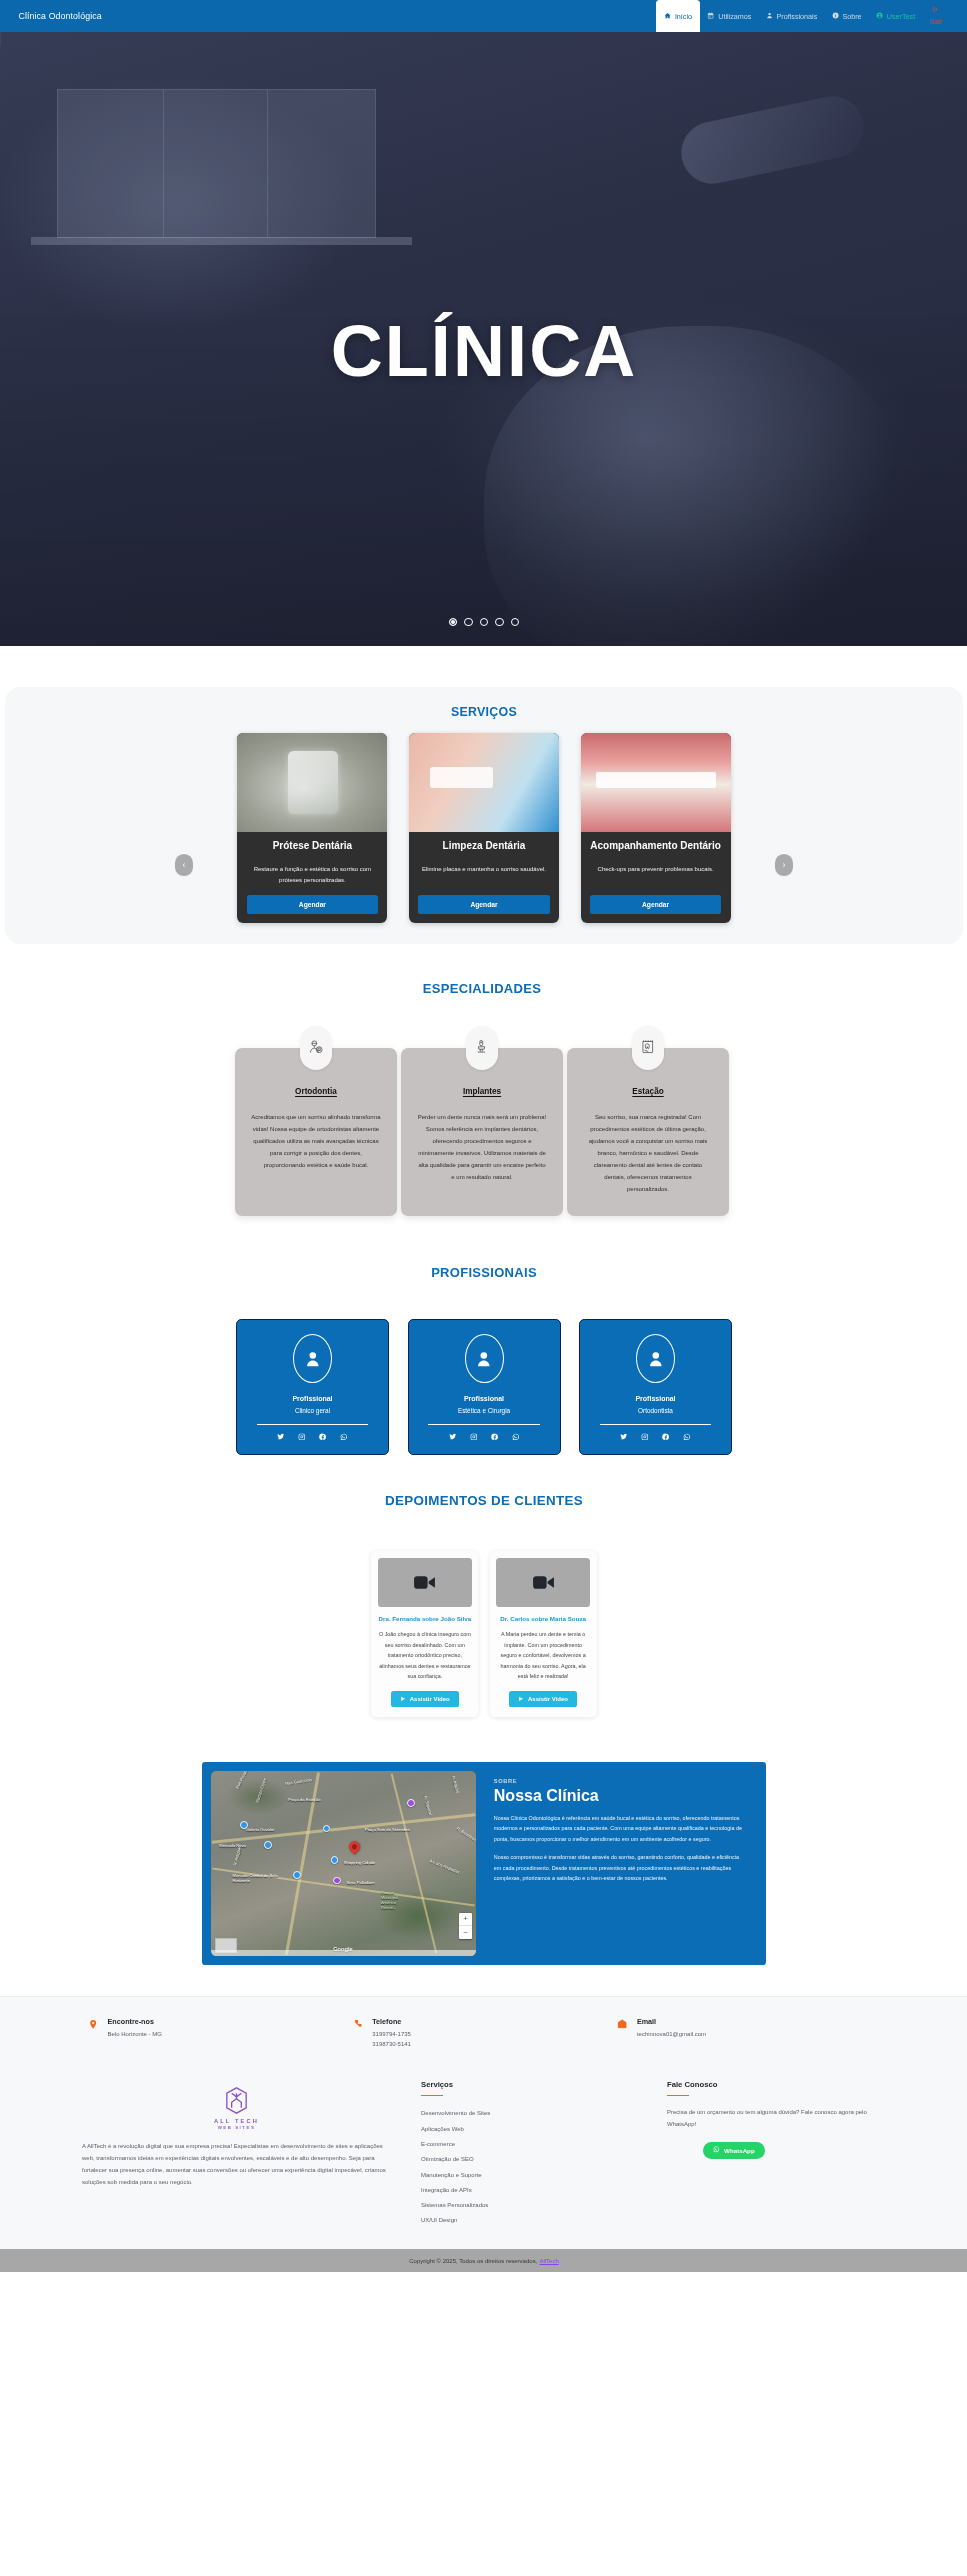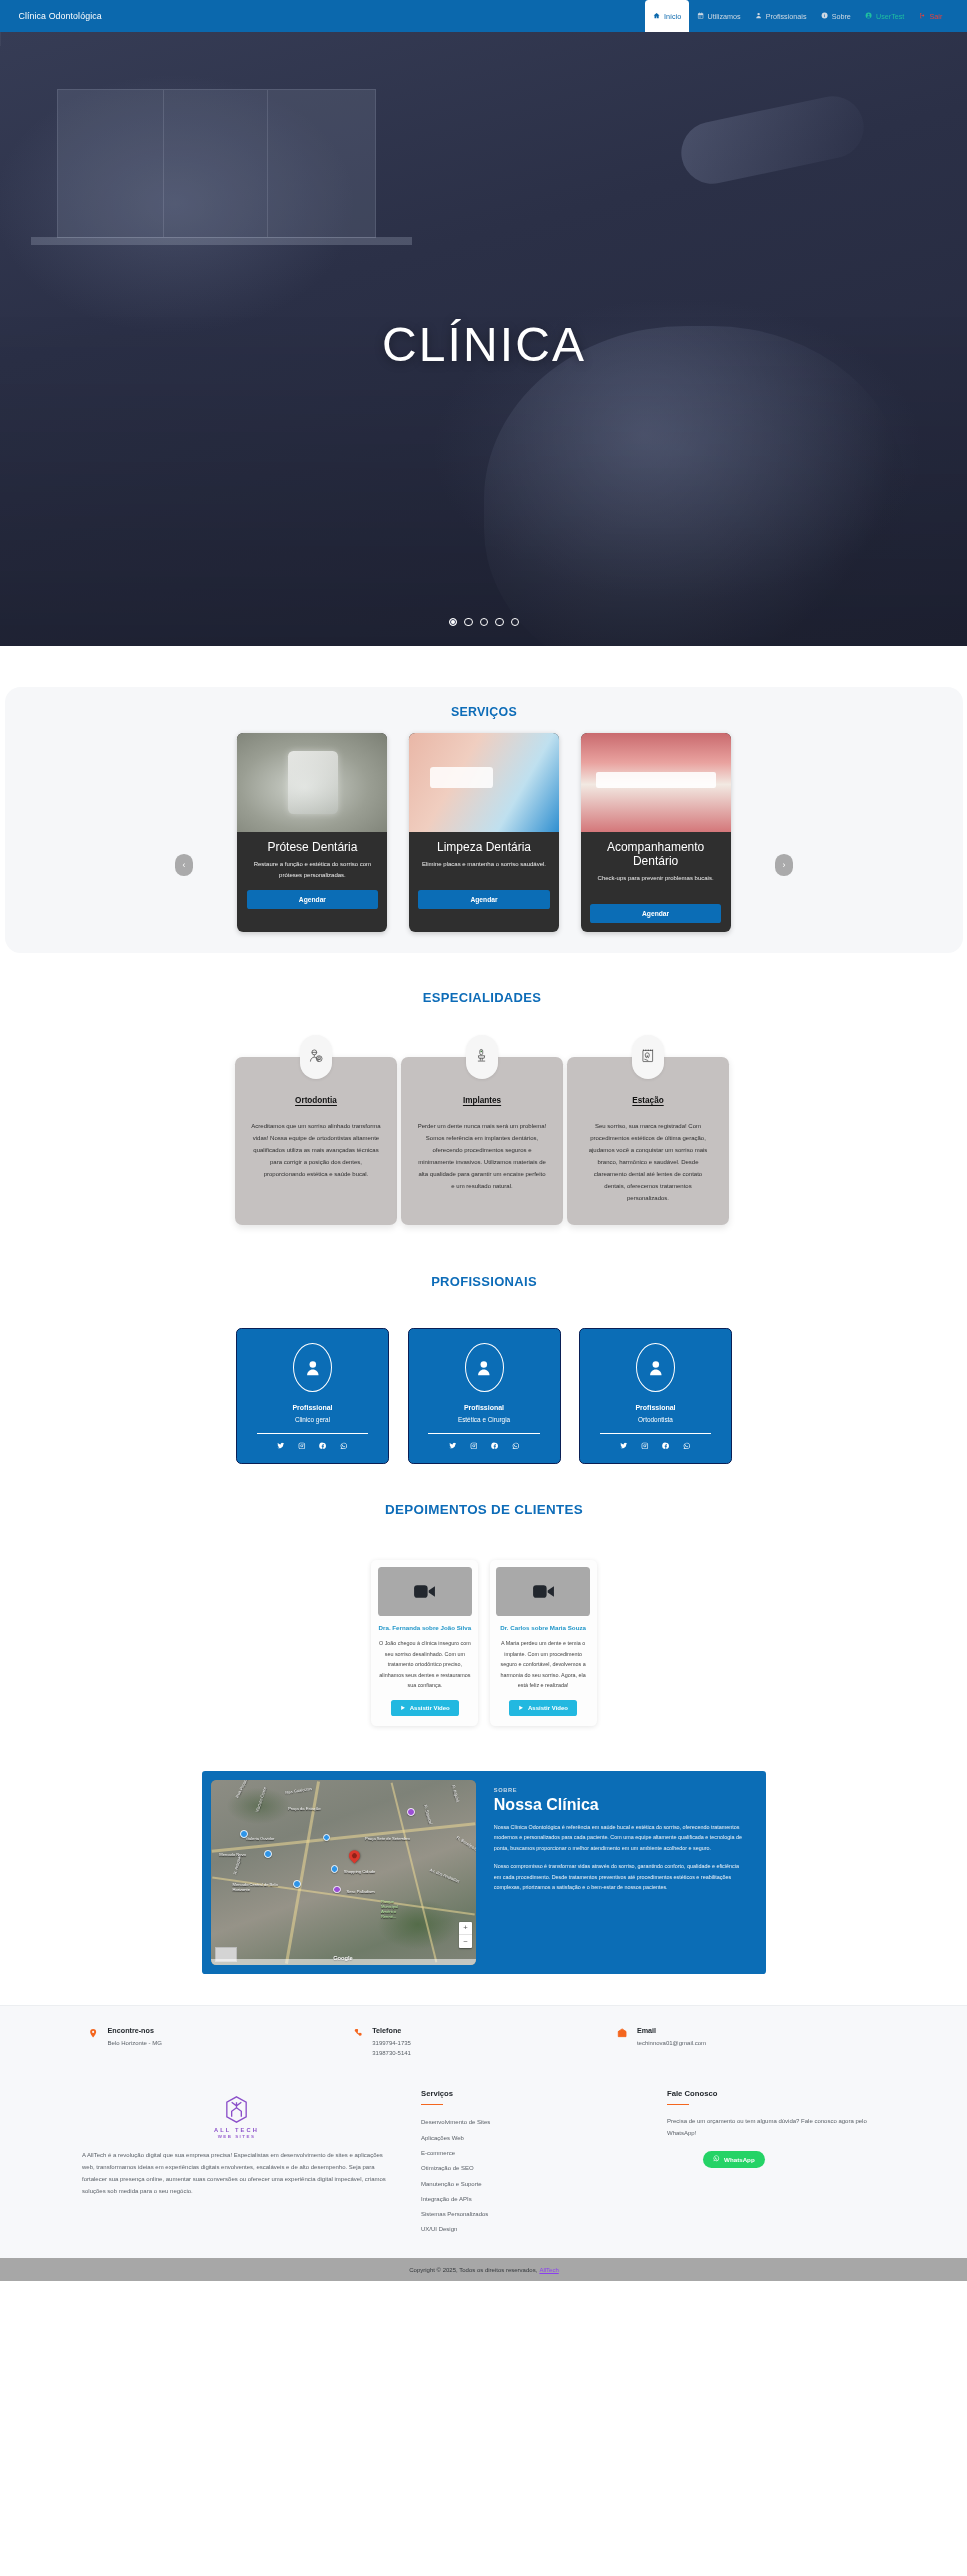--- a/index.html
+++ b/index.html
@@ -38,21 +38,21 @@
   .nav-item.active {
     background: #ffffff;
     color: #0b68ad;
     border-radius: 3.6px 3.6px 0 0;
     height: 32px;
     align-self: stretch;
     padding: 0 8.2px;
     font-weight: 500;
   }
   .nav-item.user { color: #1fbfa0; }
-  .nav-item.logout { color: #e8413c; }
+  .nav-item.logout { color: #e8413c; flex-direction: column; }
   .nav-ico { width: 7.2px; height: 7.2px; display:inline-flex; align-items:center; justify-content:center; }
   .nav-ico svg { width: 7.2px; height: 7.2px; display:block; }
 
   
   .hero {
     position: relative;
     height: 614px;
     background: linear-gradient(180deg,#2b3148 0%,#2e3450 45%,#343a56 100%);
     overflow: hidden;
   }
@@ -70,25 +70,25 @@
       linear-gradient(0deg, rgba(0,0,0,.22), rgba(0,0,0,0) 55%);
     opacity:.9;
   }
   .hero-cab{position:absolute;left:57px;top:57px;width:319px;height:149px;background:rgba(150,158,182,.18);border:0.5px solid rgba(200,208,230,.14);}
   .hero-cab .div{position:absolute;top:0;bottom:0;width:0.5px;background:rgba(205,212,232,.16);}
   .hero-counter{position:absolute;left:31px;top:205px;width:381px;height:8.2px;background:rgba(205,212,232,.22);}
   .hero-chair{position:absolute;right:62px;bottom:-41px;width:422px;height:361px;border-radius:48% 46% 40% 44%;background:radial-gradient(ellipse at 38% 30%, rgba(116,126,156,.42), rgba(36,40,58,.15) 68%, transparent 78%);}
   .hero-lamp{position:absolute;right:103px;top:77px;width:185px;height:62px;border-radius:31px;background:linear-gradient(120deg,rgba(140,150,180,.30),rgba(60,66,92,.1));transform:rotate(-12deg);}
   .hero-title {
     position: absolute;
-    left: 0; right: 0; top: 289px;
+    left: 0; right: 0; top: 283px;
     text-align: center;
     color: #fff;
-    font-size: 48px;
-    font-weight: 400;
+    font-size: 72px;
+    font-weight: 700;
     letter-spacing: 2.1px;
     line-height: 1;
     text-shadow: 0 1.5px 9.3px rgba(0,0,0,.35);
   }
   .hero-dots {
     position: absolute;
     left: 0; right: 0; bottom: 19.6px;
     display: flex; justify-content: center; gap: 6.7px;
   }
   .dot {
@@ -123,21 +123,21 @@
     box-shadow: 0 1.5px 5.2px rgba(0,0,0,.18);
   }
   .svc-img { height: 99px; background: #9aa0a6; position: relative; overflow:hidden;}
   .svc-img.i1{background:radial-gradient(ellipse at 45% 55%,#cfd3cc 0%,#9a9e93 55%,#7b7f74 100%);}
   .svc-img.i1:after{content:"";position:absolute;left:34%;top:18%;width:33%;height:64%;border-radius:5.2px;background:linear-gradient(160deg,rgba(255,255,255,.72),rgba(220,225,225,.35));box-shadow:0 0 7.2px rgba(255,255,255,.35);}
   .svc-img.i2{background:linear-gradient(120deg,#e9b7a7 0%,#f0cec0 35%,#bfe0ef 70%,#2f8fd0 100%);}
   .svc-img.i2:after{content:"";position:absolute;left:14%;top:34%;width:42%;height:22%;border-radius:3.1px;background:rgba(255,255,255,.85);}
   .svc-img.i3{background:linear-gradient(180deg,#c96a6e 0%,#e9a29f 30%,#f2e9e2 52%,#d4777a 100%);}
   .svc-img.i3:after{content:"";position:absolute;left:10%;top:40%;width:80%;height:16%;border-radius:2.1px;background:rgba(255,255,255,.88);}
   .svc-body { padding: 8.2px 9.3px 9.3px 9.3px; text-align: center; color: #fff; }
-  .svc-name { font-size: 12px; font-weight: 400; margin-bottom: 5px; }
+  .svc-name { font-size: 10px; font-weight: 700; margin-bottom: 13px; }
   .svc-desc { font-size: 6px; line-height: 1.85; color: #efefef; min-height: 23px; }
   .svc-btn {
     margin-top: 8.2px;
     display: block; width: 100%;
     background: #0b6db6; color: #fff;
     border: none; border-radius: 2.6px;
     padding: 5.7px 0;
     font-size: 6.7px; font-weight: 700;
     font-family: inherit;
     cursor: pointer;

